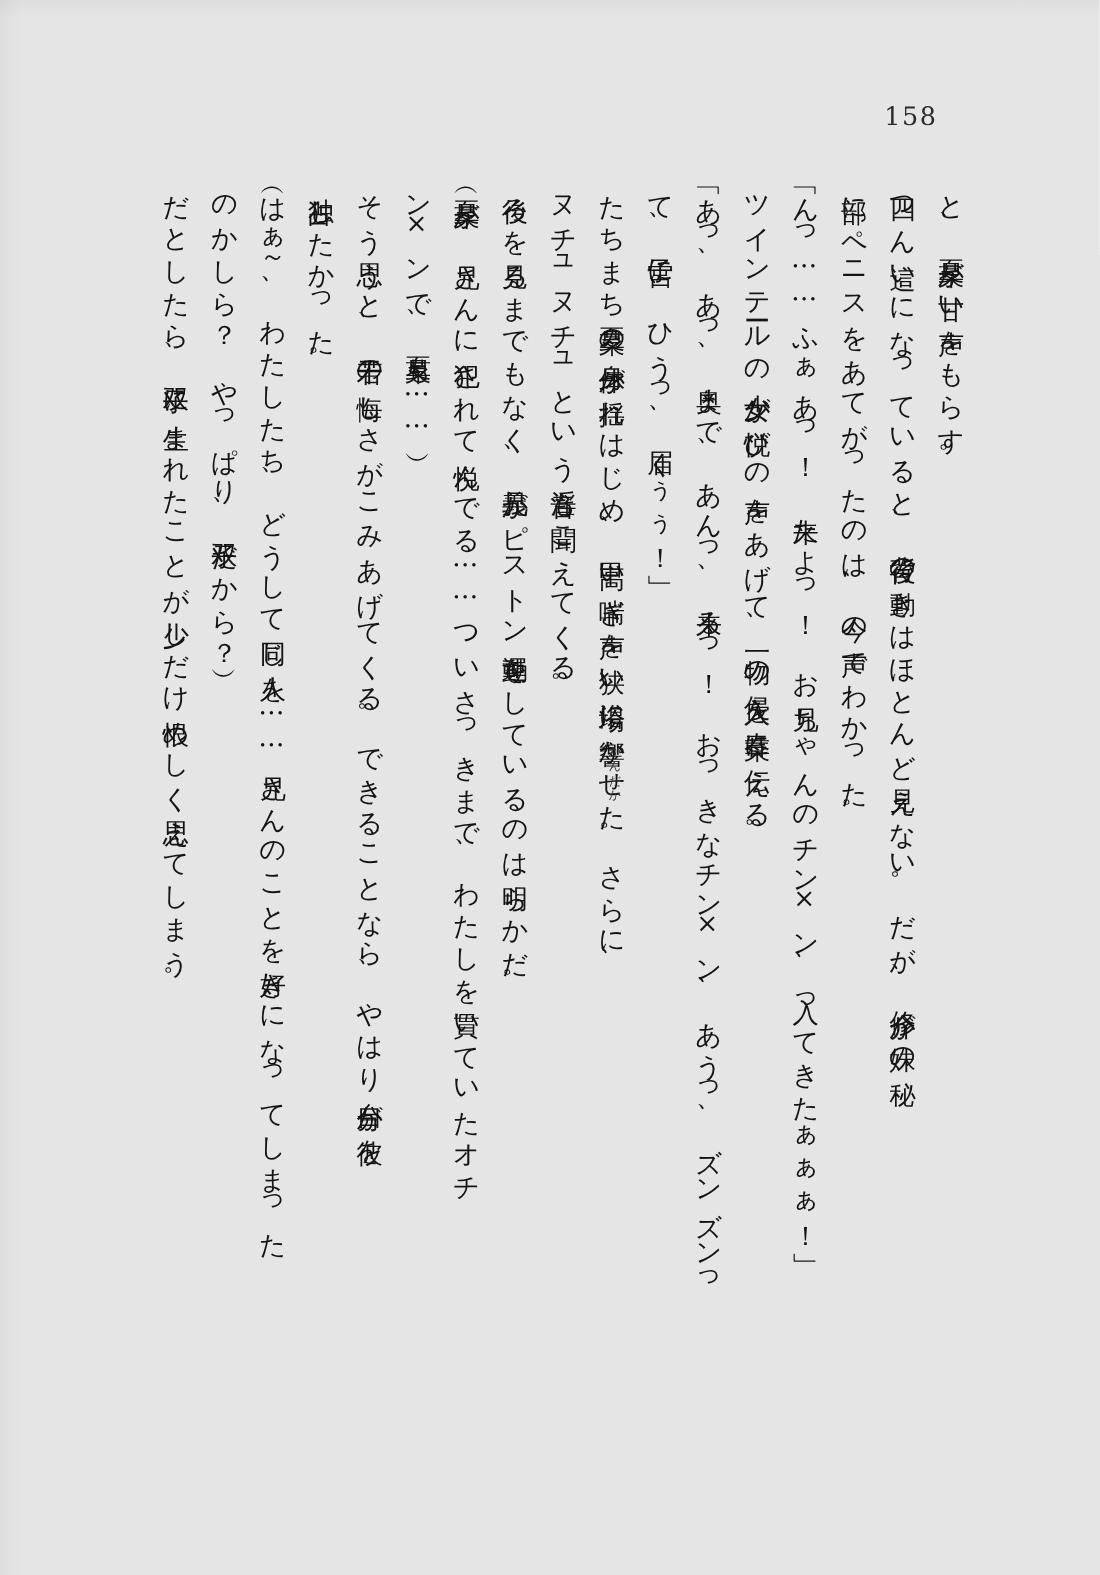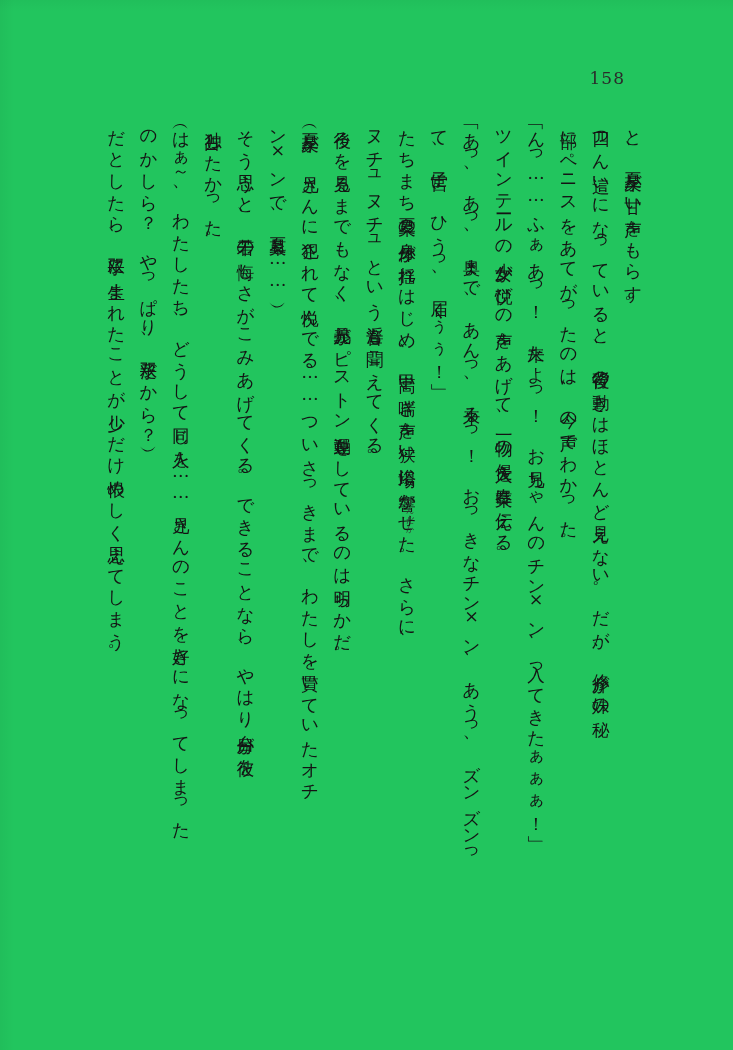--- a/index.html
+++ b/index.html
@@ -12,21 +12,21 @@
     height: 1050px;
     overflow: hidden;
     font-family: "DejaVu Serif", "Liberation Serif", serif;
     color: #1a1a1a;
   }
 
   #page {
     position: relative;
     width: 733px;
     height: 1050px;
-    background: #22c55e;
+    background: #e5e5e5;
     box-sizing: border-box;
   }
 
   
   #page-number {
     position: absolute;
     top: 68px;
     right: 108px;
     font-size: 17px;
     letter-spacing: 1px;

